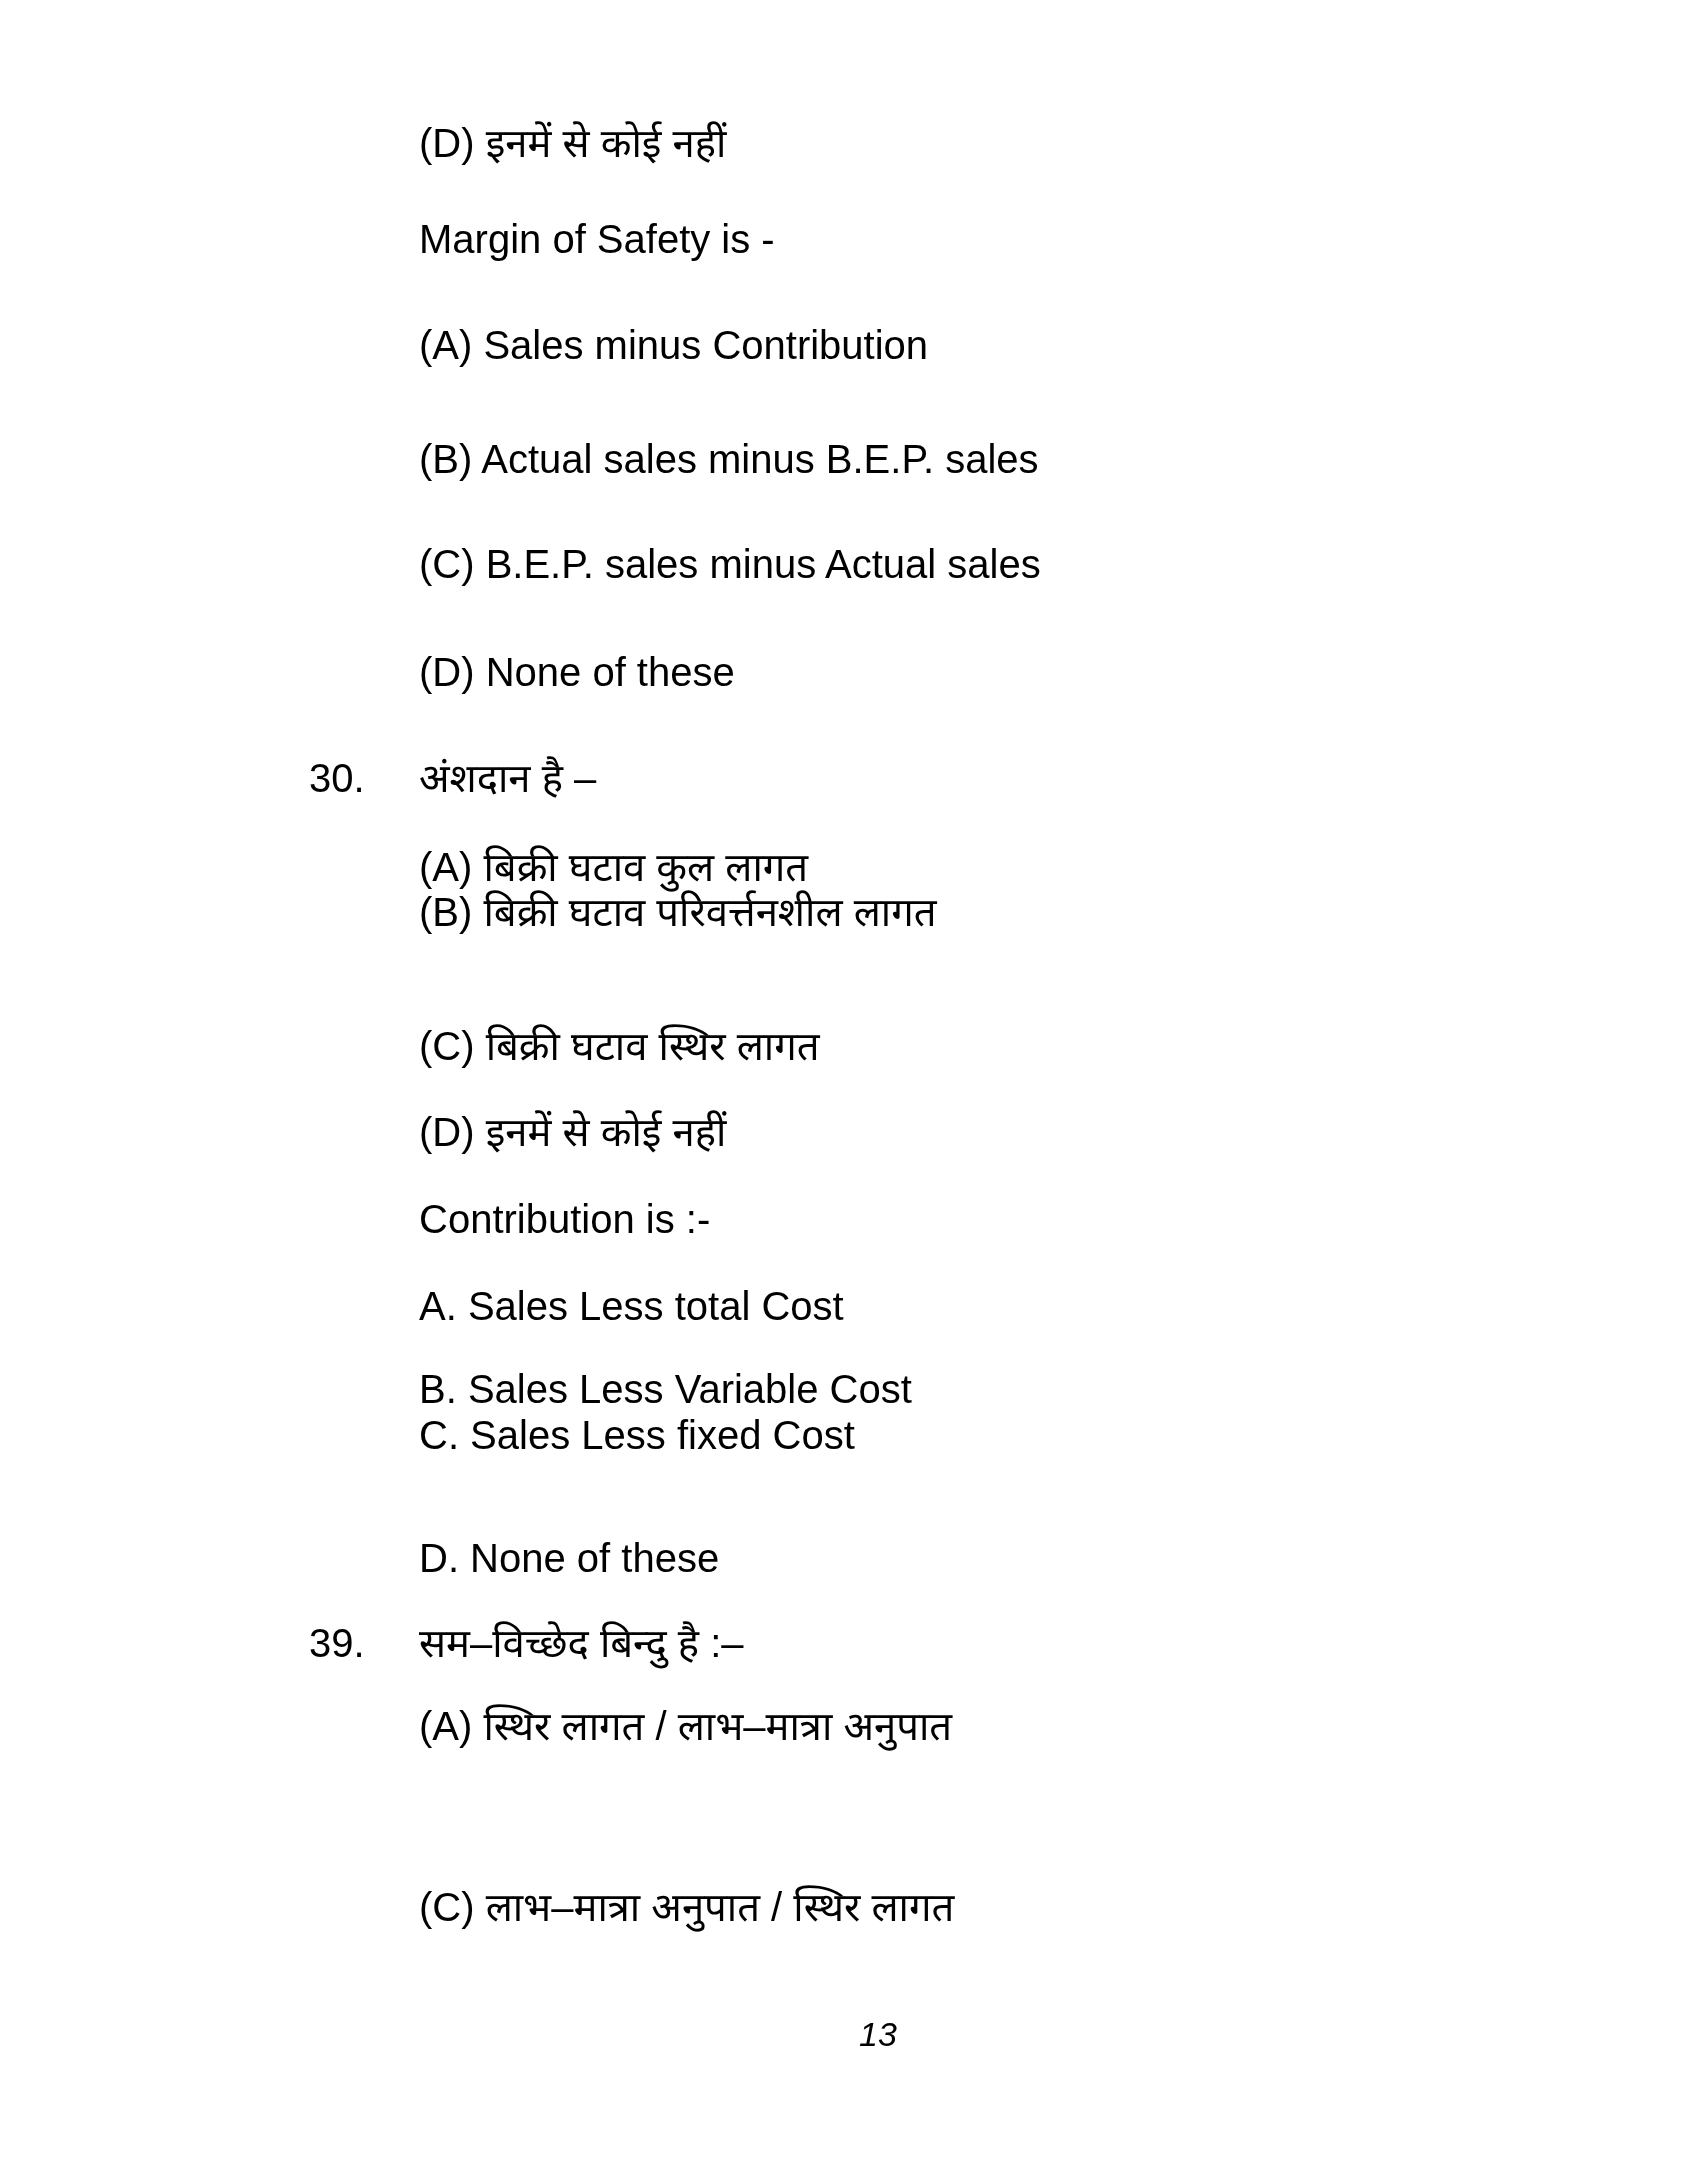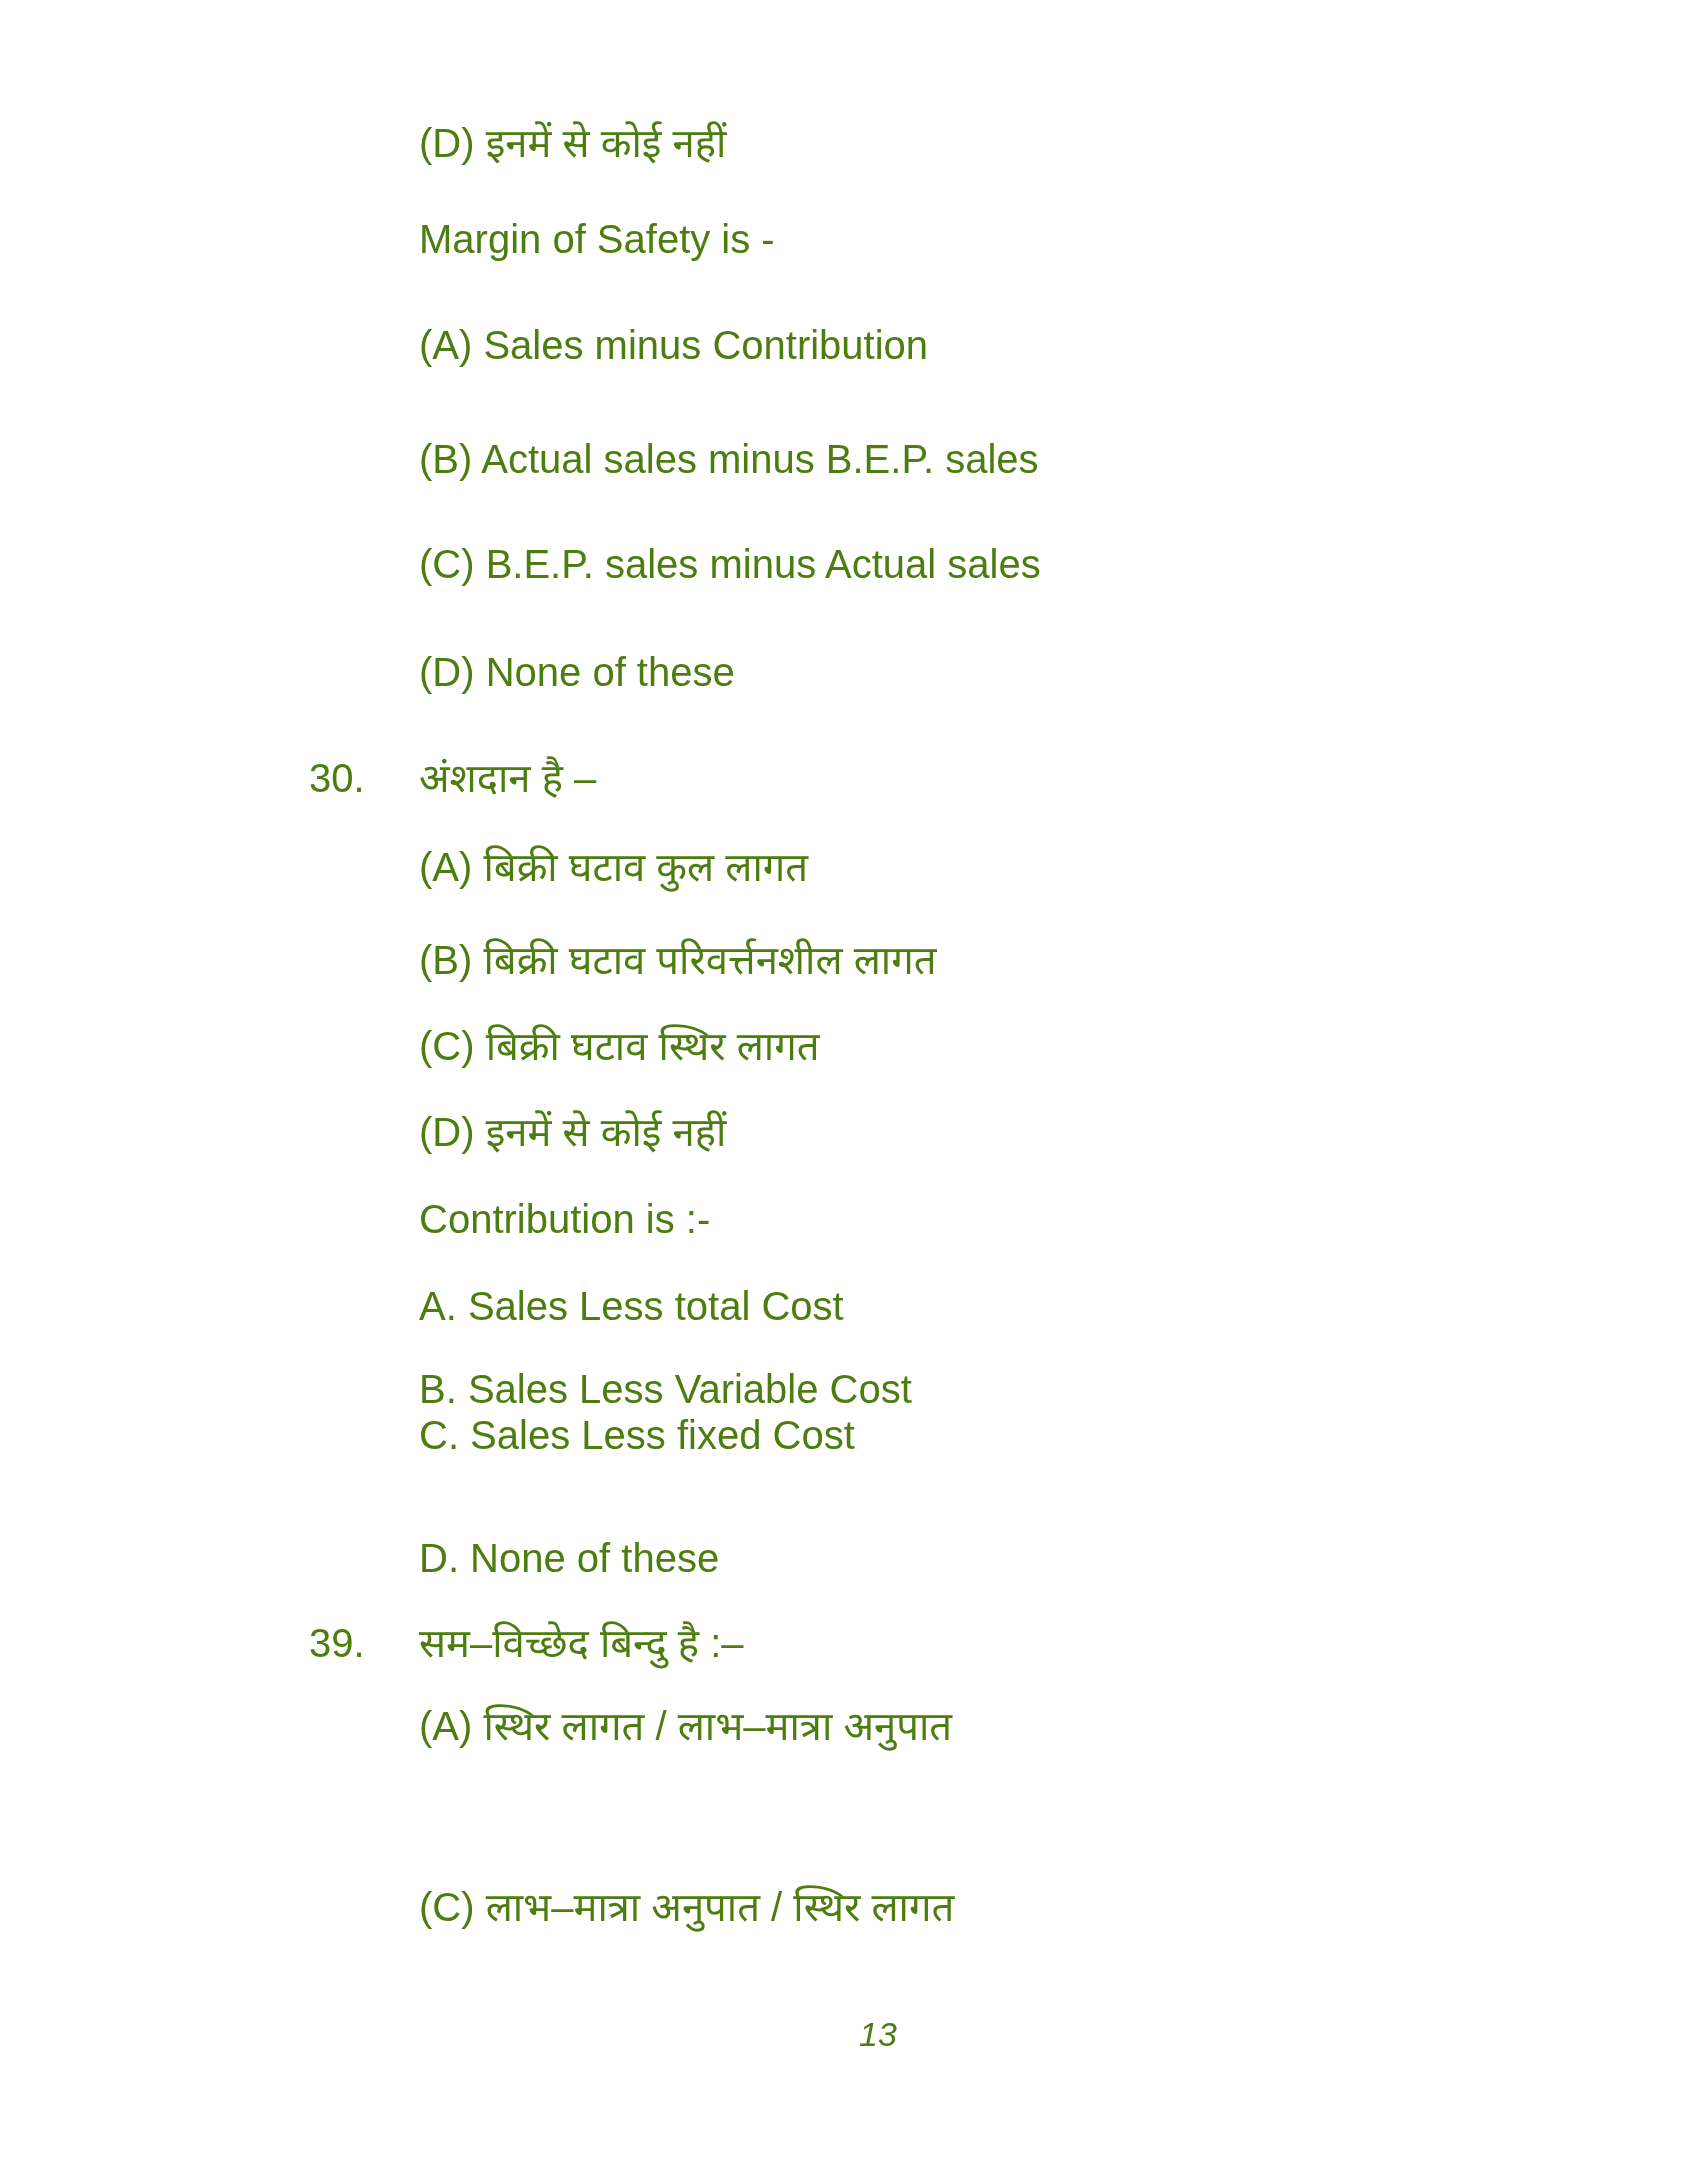--- a/index.html
+++ b/index.html
@@ -6,21 +6,21 @@
     margin: 0;
     padding: 0;
     background: #e8e8e8;
   }
   .page {
     position: relative;
     width: 1683px;
     height: 2178px;
     background: #ffffff;
     font-family: "Liberation Sans", "DejaVu Sans", sans-serif;
-    color: #4d7c0f;
+    color: #000000;
     overflow: hidden;
   }
   .line {
     position: absolute;
     left: 419px;
     font-size: 40px;
     line-height: 1.15;
     white-space: pre;
   }
   .qnum {
@@ -54,21 +54,21 @@
   <div class="line" style="top:541px">(C) B.E.P. sales minus Actual sales</div>
 
   <div class="line" style="top:649px">(D) None of these</div>
 
   <div class="line qnum" style="top:755px">30.</div>
 
   <div class="line" style="top:755px">अंशदान है –</div>
 
   <div class="line" style="top:844px">(A) बिक्री घटाव कुल लागत</div>
 
-  <div class="line" style="top:937px">(B) बिक्री घटाव परिवर्त्तनशील लागत</div>
+  <div class="line" style="top:889px">(B) बिक्री घटाव परिवर्त्तनशील लागत</div>
 
   <div class="line" style="top:1023px">(C) बिक्री घटाव स्थिर लागत</div>
 
   <div class="line" style="top:1109px">(D) इनमें से कोई नहीं</div>
 
   <div class="line" style="top:1196px">Contribution is :-</div>
 
   <div class="line" style="top:1283px">A. Sales Less total Cost</div>
 
   <div class="line" style="top:1366px">B. Sales Less Variable Cost</div>

